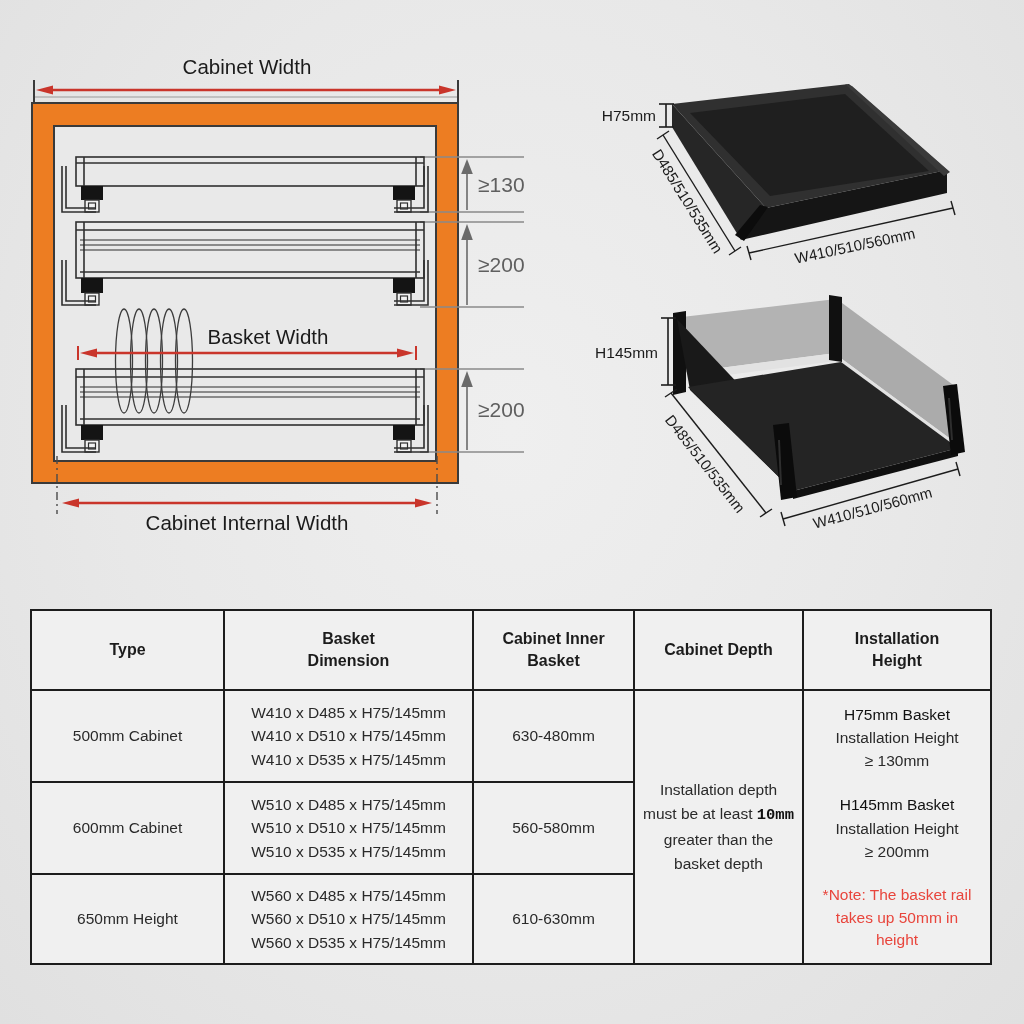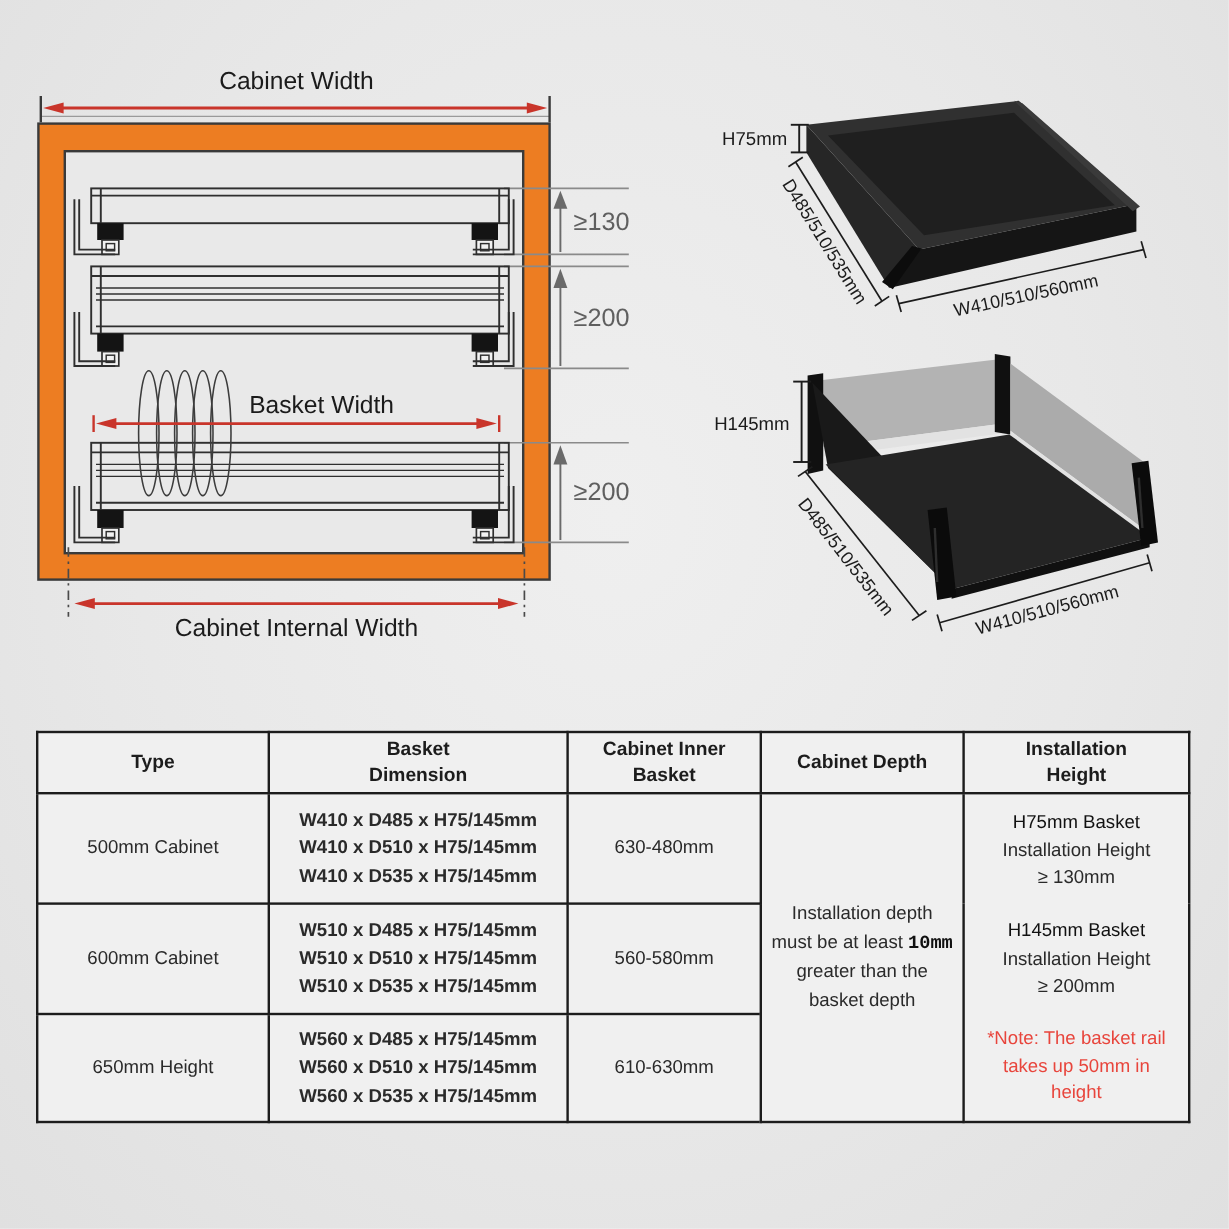--- a/index.html
+++ b/index.html
@@ -13,22 +13,22 @@
   .dimlbl{fill:#1b1b1b;font-size:15px;font-weight:500;}
   .hlbl{fill:#1b1b1b;font-size:15.5px;font-weight:500;}
 
   table.spec{position:absolute;left:30px;top:609px;width:960px;border-collapse:collapse;table-layout:fixed;}
   table.spec th,table.spec td{border:2px solid #1c1c1c;background:#f0f0f0;text-align:center;
     vertical-align:middle;color:#2a2a2a;padding:2px 8px;}
   table.spec th{font-size:16px;font-weight:bold;color:#1c1c1c;line-height:1.35;}
   table.spec td{font-size:15.5px;}
   .hw{max-width:118px;margin:0 auto;}
   .hw-wide{max-width:150px;margin:0 auto;text-align:center;}
-  tr.hdr{height:51px;} tr.r1{height:92px;} tr.r2{height:92px;} tr.r3{height:90px;}
-  .dims div{line-height:1.5;white-space:nowrap;font-weight:bold;}
+  tr.hdr{height:80px;} tr.r1{height:92px;} tr.r2{height:92px;} tr.r3{height:90px;}
+  .dims div{line-height:1.5;white-space:nowrap;}
   .depth-note{max-width:158px;margin:0 auto;line-height:1.55;}
   .depth-note b{color:#111;font-family:Liberation Mono, monospace;}
   .ih-block{line-height:1.5;margin-bottom:21px;}
   .ih-title{font-weight:normal;color:#111;}
   .ih-note{color:#E8453C;line-height:1.45;max-width:152px;margin:0 auto;}
 </style>
 </head>
 <body>
 
 <div class="screen">

